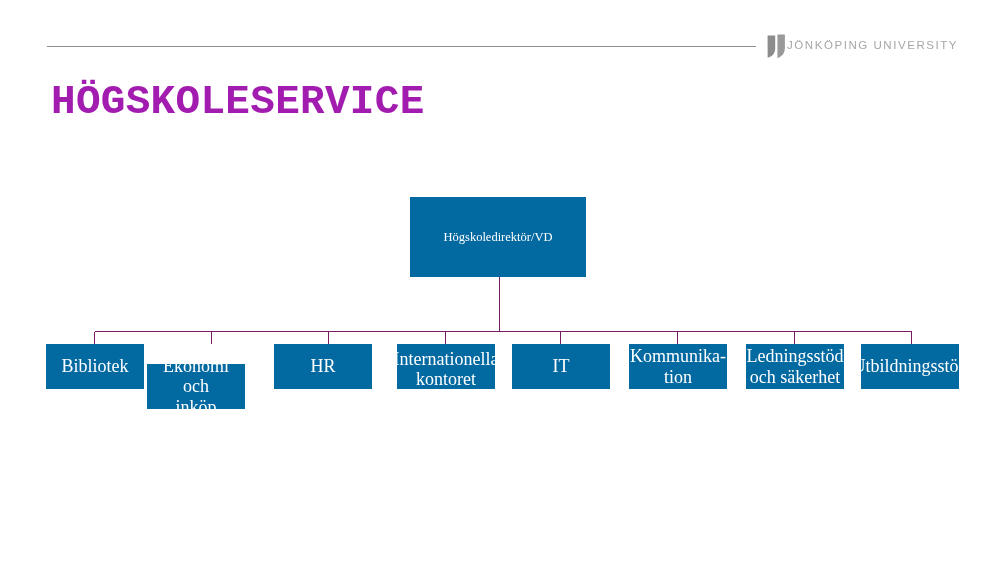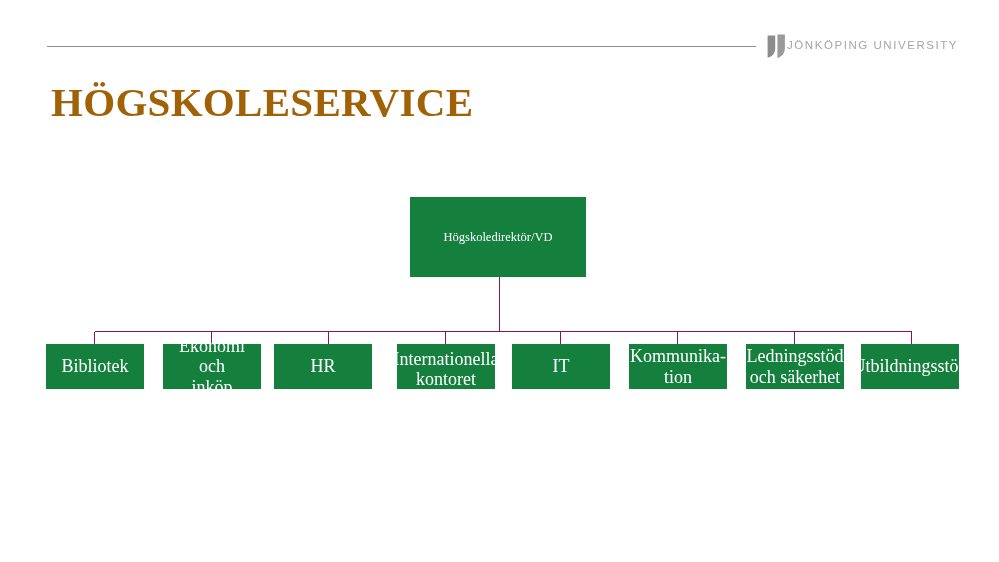--- a/index.html
+++ b/index.html
@@ -47,25 +47,25 @@
     color: #a6a6a6;
     white-space: nowrap;
     line-height: 1;
   }
 
   
   #page-title {
     position: absolute;
     left: 51px;
     top: 79px;
-    font-family: Liberation Serif, serif;
+    font-family: Liberation Mono, monospace;
     font-size: 41px;
     font-weight: bold;
     letter-spacing: 0.3px;
-    color: #a16207;
+    color: #a21caf;
     line-height: 1.15;
     white-space: nowrap;
   }
 
   
   #org-chart {
     position: absolute;
     left: 0;
     top: 0;
     width: 999px;
@@ -75,21 +75,21 @@
     position: absolute;
     left: 0;
     top: 0;
     width: 999px;
     height: 562px;
     pointer-events: none;
   }
 
   .node {
     position: absolute;
-    background: #15803d;
+    background: #0369a1;
     box-sizing: border-box;
     display: flex;
     align-items: center;
     justify-content: center;
     text-align: center;
     color: #ffffff;
     font-family: "Liberation Serif", serif;
     line-height: 1.12;
   }
   .node-label {
@@ -148,21 +148,21 @@
     </g>
   </svg>
 
   <div class="node" id="node-root">
     <span class="node-label">Högskoledirektör/VD</span>
   </div>
 
   <div class="node node-child" style="left:46px;">
     <span class="node-label">Bibliotek</span>
   </div>
-  <div class="node node-child" style="left:163px;">
+  <div class="node node-child" style="left:147px;margin-top:20px;">
     <span class="node-label">Ekonomi och
 inköp</span>
   </div>
   <div class="node node-child" style="left:274px;">
     <span class="node-label">HR</span>
   </div>
   <div class="node node-child" style="left:397px;align-items:flex-end;">
     <span class="node-label">Internationella
 kontoret</span>
   </div>

